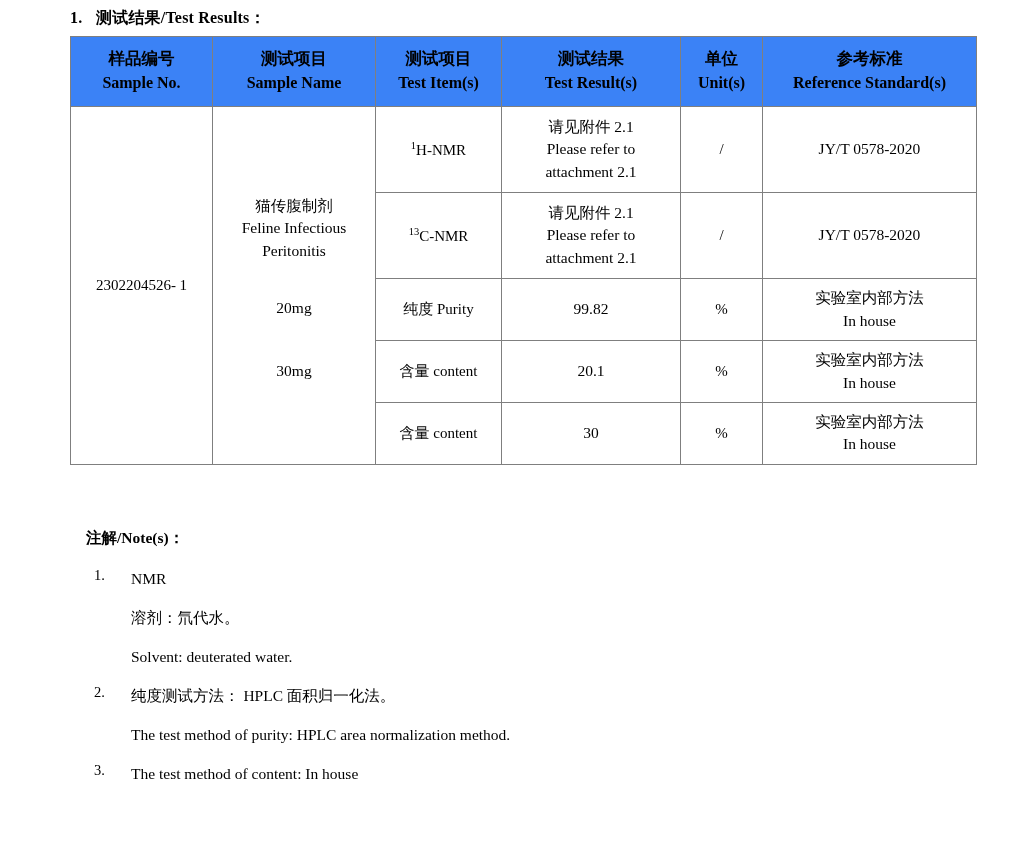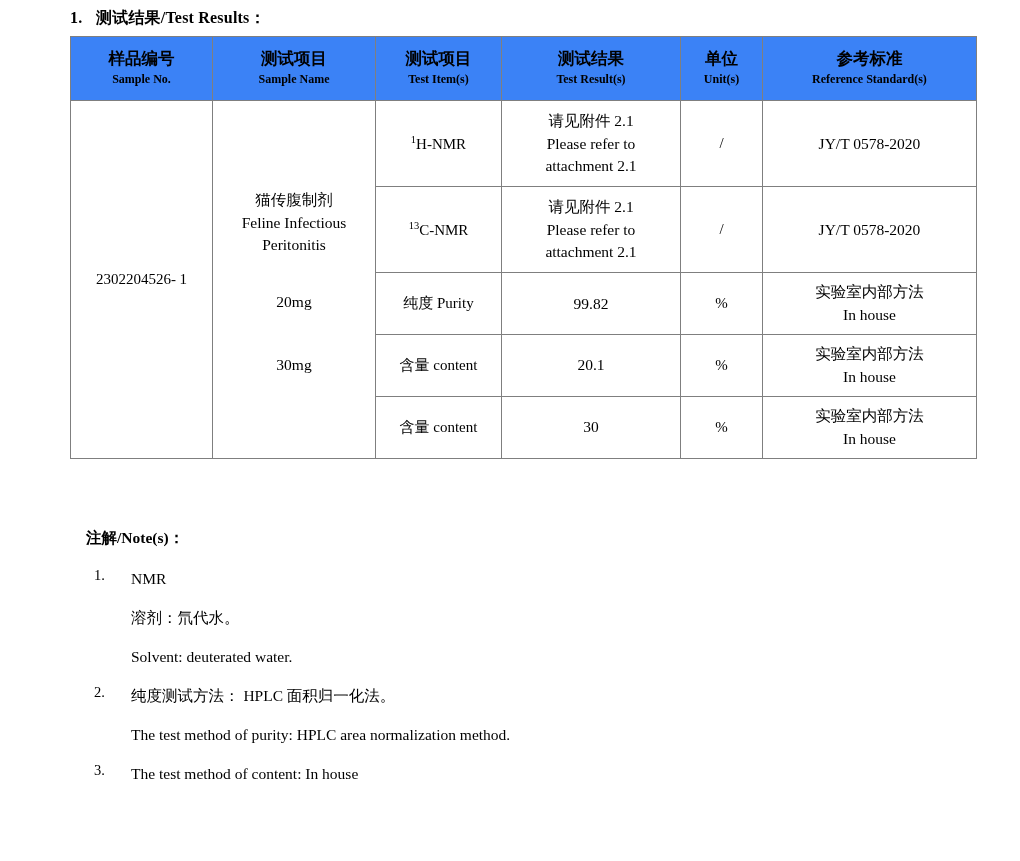--- a/index.html
+++ b/index.html
@@ -58,21 +58,21 @@
     font-weight: bold;
     padding: 10px 4px 12px 4px;
     font-size: 16px;
   }
   table.results thead th .cn {
     display: block;
     font-size: 16.5px;
   }
   table.results thead th .en {
     display: block;
-    font-size: 12px;
+    font-size: 16px;
   }
   table.results td {
     padding: 8px 5px;
   }
   td.sampleno {
     font-size: 15.5px;
   }
   td.samplename .line {
     display: block;
     font-size: 15.5px;

